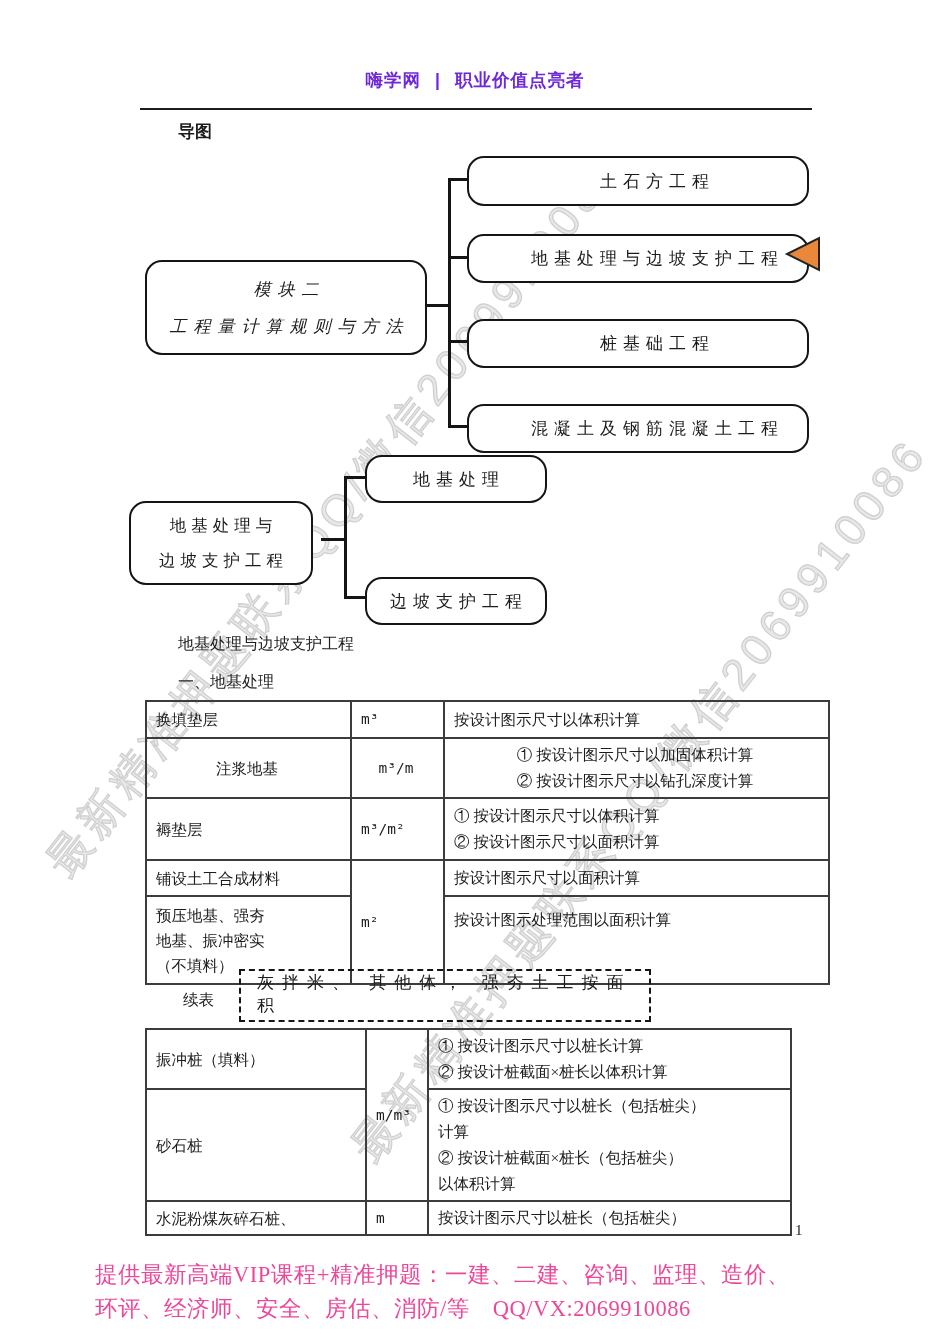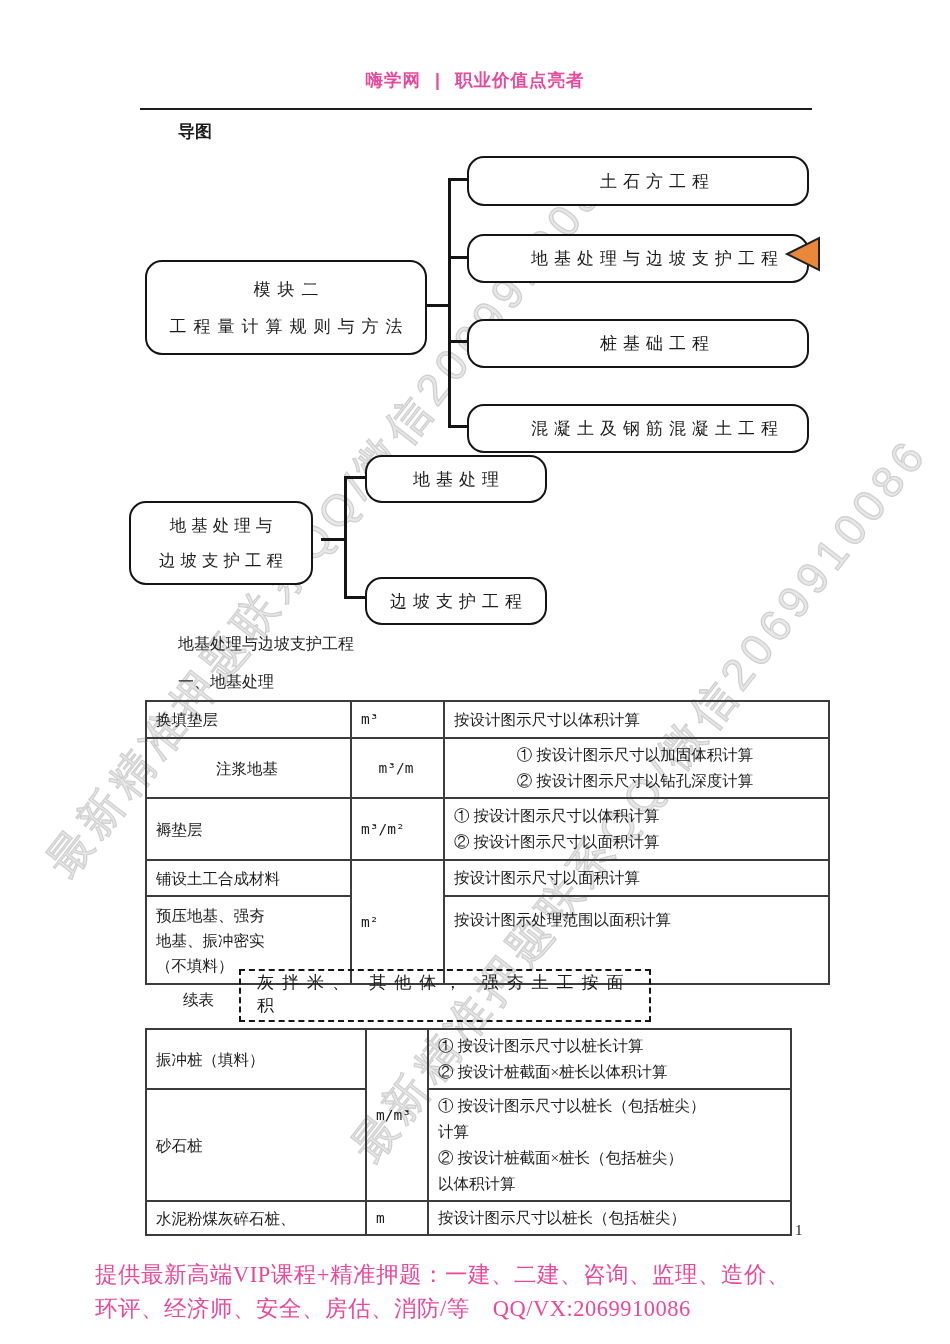--- a/index.html
+++ b/index.html
@@ -9,37 +9,37 @@
   
   .wm{position:absolute;z-index:0;white-space:nowrap;font-size:44px;letter-spacing:6px;
       color:#e7e7e7;-webkit-text-stroke:1.2px #cfcfcf;
       transform:translate(-50%,-50%) rotate(-52deg);
       font-family:"Liberation Sans","DejaVu Sans",sans-serif;}
   .wm1{left:335px;top:515px;}
   .wm2{left:640px;top:800px;}
 
   
   .hdr{position:absolute;left:0;top:68px;width:100%;text-align:center;z-index:1;
-       color:#ec4899;font-weight:bold;font-size:17.5px;letter-spacing:1px;
+       color:#6d28d9;font-weight:bold;font-size:17.5px;letter-spacing:1px;
        font-family:"Liberation Sans","DejaVu Sans",sans-serif;}
   .hdr .sep{margin:0 14px;font-weight:bold;}
   .hrule{position:absolute;left:140px;top:108px;width:672px;height:2px;background:#1d1d1d;z-index:1;}
 
   .h-map{position:absolute;left:178px;top:120px;font-size:17px;font-weight:bold;z-index:1;}
   .h-sec{position:absolute;left:178px;top:634px;font-size:16px;z-index:1;}
   .h-sub{position:absolute;left:178px;top:672px;font-size:16px;z-index:1;}
   .h-cont{position:absolute;left:183px;top:990px;font-size:15.5px;z-index:2;}
   .pageno{position:absolute;left:795px;top:1222px;font-size:15px;z-index:1;}
 
   
   .node{position:absolute;z-index:2;background:#fff;border:2.5px solid #151515;border-radius:17px;
         display:flex;align-items:center;justify-content:center;flex-direction:column;
         font-size:17px;letter-spacing:6px;text-indent:6px;}
   .line{position:absolute;z-index:1;background:#151515;}
-  .root1{left:145px;top:260px;width:278px;height:91px;line-height:37px;letter-spacing:7px;text-indent:7px;}
+  .root1{left:145px;top:260px;width:278px;height:91px;line-height:37px;letter-spacing:7px;text-indent:7px;font-style:italic;}
   .c1{left:467px;width:305px;height:45px;padding-left:33px;}
   .b1{top:156px;height:46px;} .b2{top:234px;} .b3{top:319px;} .b4{top:404px;}
   .root2{left:129px;top:501px;width:180px;height:80px;line-height:35px;letter-spacing:5px;text-indent:5px;font-size:16.5px;text-align:center;}
   .c2{left:365px;width:178px;height:44px;}
   .bA{top:455px;} .bB{top:577px;}
   .tri{position:absolute;left:784px;top:235px;z-index:2;}
 
   
   table{border-collapse:collapse;table-layout:fixed;position:absolute;z-index:1;background:transparent;}
   td{border:2px solid #3c3c3c;font-size:15.5px;vertical-align:middle;padding:3px 12px 3px 9px;

